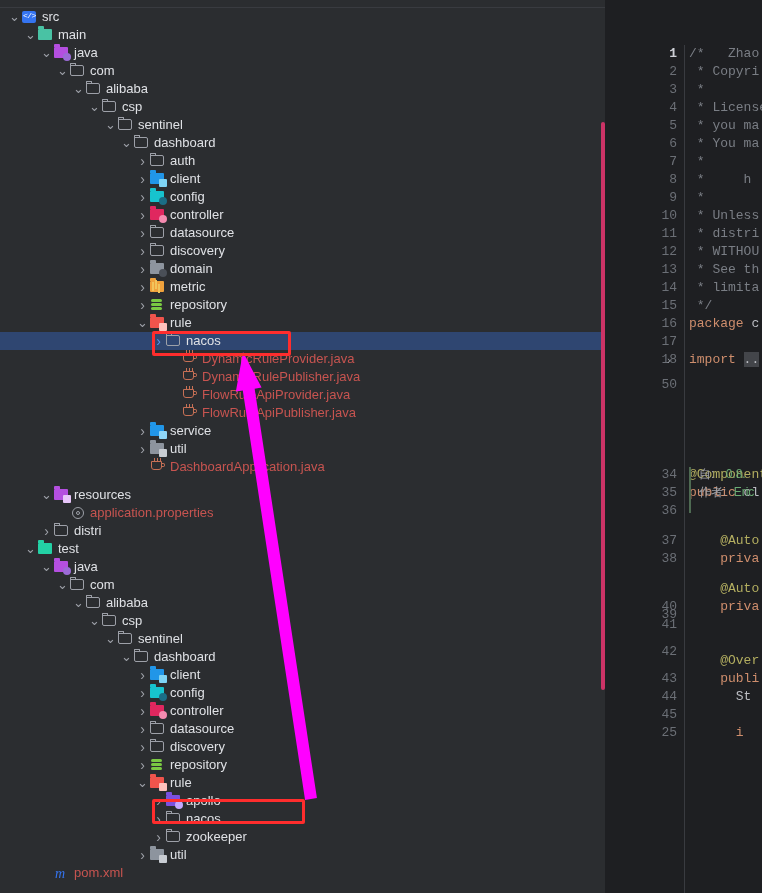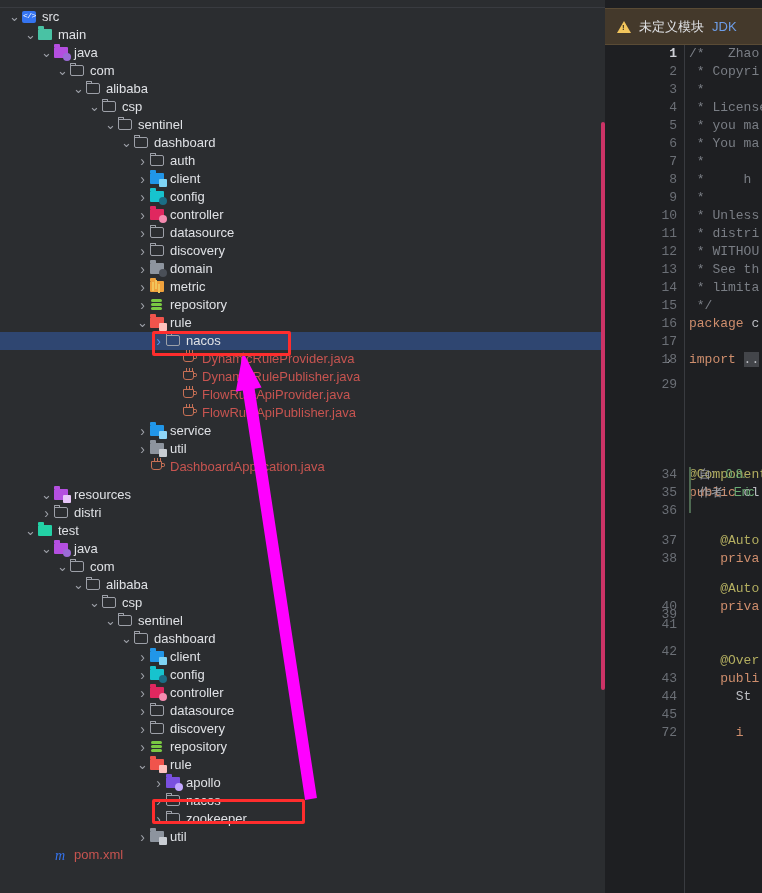--- a/index.html
+++ b/index.html
@@ -359,20 +359,28 @@
       <div class="row" style="margin-top: 10px;">
         <span class="pad" style="width: 40px;"></span>
         <span class="chev" style="font-size: 13px; line-height: 12px;">⌄</span>
         <span class="ico">
           <span class="foldf" style="background:#B44FE0"></span>
           <span class="badge sq" style="background:#E8C6FA"></span>
         </span>
         <span class="lbl">resources</span>
       </div>
       <div class="row">
+        <span class="pad" style="width: 56px;"></span>
+        <span class="chev none" style="font-size: 14px; line-height: 16px;"></span>
+        <span class="ico">
+          <span class="gear"></span>
+        </span>
+        <span class="lbl javafile">application.properties</span>
+      </div>
+      <div class="row">
         <span class="pad" style="width: 40px;"></span>
         <span class="chev" style="font-size: 14px; line-height: 16px;">›</span>
         <span class="ico">
           <span class="fold"></span>
         </span>
         <span class="lbl">distri</span>
       </div>
       <div class="row">
         <span class="pad" style="width: 24px;"></span>
         <span class="chev" style="font-size: 13px; line-height: 12px;">⌄</span>
@@ -540,25 +548,20 @@
 
   <div id="redboxes">
       <div class="redbox" style="left: 152px; top: 331px; width: 139px; height: 25px; border-color: rgb(255, 45, 45);"></div>
       <div class="redbox" style="left: 152px; top: 799px; width: 153px; height: 25px; border-color: rgb(255, 45, 45);"></div>
     </div>
 
   <div class="vscroll"></div>
 
   <div class="editor">
 
-    <div class="warnbar">
-      <span class="warn-tri"></span>
-      <span>未定义模块</span>
-      <span class="warn-jdk">JDK</span>
-    </div>
 
     <div class="gutter">
       <div class="divider"></div>
       <div id="gutter-nums">
           <div class="ln cur" style="top: 0px;">1</div>
           <div class="ln" style="top: 18px;">2</div>
           <div class="ln" style="top: 36px;">3</div>
           <div class="ln" style="top: 54px;">4</div>
           <div class="ln" style="top: 72px;">5</div>
           <div class="ln" style="top: 90px;">6</div>
@@ -568,34 +571,34 @@
           <div class="ln" style="top: 162px;">10</div>
           <div class="ln" style="top: 180px;">11</div>
           <div class="ln" style="top: 198px;">12</div>
           <div class="ln" style="top: 216px;">13</div>
           <div class="ln" style="top: 234px;">14</div>
           <div class="ln" style="top: 252px;">15</div>
           <div class="ln" style="top: 270px;">16</div>
           <div class="ln" style="top: 288px;">17</div>
           <div class="ln" style="top: 306px;">18</div>
           <div class="fold-chev" style="top: 306px;">›</div>
-          <div class="ln" style="top: 331px;">29</div>
+          <div class="ln" style="top: 331px;">50</div>
           <div class="ln" style="top: 421px; font-family: Liberation Mono, monospace;">34</div>
           <div class="ln" style="top: 439px;">35</div>
           <div class="ln" style="top: 457px;">36</div>
           <div class="ln" style="top: 487px;">37</div>
           <div class="ln" style="top: 505px;">38</div>
           <div class="ln" style="top: 561px;">39</div>
           <div class="ln" style="top: 553px;">40</div>
           <div class="ln" style="top: 571px;">41</div>
           <div class="ln" style="top: 598px;">42</div>
           <div class="ln" style="top: 625px;">43</div>
           <div class="ln" style="top: 643px;">44</div>
           <div class="ln" style="top: 661px;">45</div>
-          <div class="ln" style="top: 679px;">72</div>
+          <div class="ln" style="top: 679px;">25</div>
         </div>
     </div>
 
     <div class="code" id="code-lines"><div class="cl" style="top: 0px;"><span class="c-comment">/*   </span><span class="c-comment">Zhao</span></div><div class="cl" style="top: 18px;"><span class="c-comment"> * Copyri</span></div><div class="cl" style="top: 36px;"><span class="c-comment"> *</span></div><div class="cl" style="top: 54px;"><span class="c-comment"> * License</span></div><div class="cl" style="top: 72px;"><span class="c-comment"> * you ma</span></div><div class="cl" style="top: 90px;"><span class="c-comment"> * You ma</span></div><div class="cl" style="top: 108px;"><span class="c-comment"> *</span></div><div class="cl" style="top: 126px;"><span class="c-comment"> *     h</span></div><div class="cl" style="top: 144px;"><span class="c-comment"> *</span></div><div class="cl" style="top: 162px;"><span class="c-comment"> * Unless</span></div><div class="cl" style="top: 180px;"><span class="c-comment"> * distri</span></div><div class="cl" style="top: 198px;"><span class="c-comment"> * WITHOU</span></div><div class="cl" style="top: 216px;"><span class="c-comment"> * See th</span></div><div class="cl" style="top: 234px;"><span class="c-comment"> * limita</span></div><div class="cl" style="top: 252px;"><span class="c-comment"> */</span></div><div class="cl" style="top: 270px;"><span class="c-kw">package </span><span class="c-txt">c</span></div><div class="cl" style="top: 288px;"></div><div class="cl" style="top: 306px;"><span class="c-kw">import </span><span class="c-hl c-txt">..</span></div><div class="cl" style="top: 331px;"></div><div class="cl" style="top: 421px;"><span class="c-anno">@Component</span></div><div class="cl" style="top: 439px;"><span class="c-kw">public </span><span class="c-txt">cl</span></div><div class="cl" style="top: 457px;"></div><div class="cl" style="top: 487px;"><span class="c-anno">    @Auto</span></div><div class="cl" style="top: 505px;"><span class="c-kw">    priva</span></div><div class="cl" style="top: 535px;"><span class="c-anno">    @Auto</span></div><div class="cl" style="top: 553px;"><span class="c-kw">    priva</span></div><div class="cl" style="top: 571px;"></div><div class="cl" style="top: 607px;"><span class="c-anno">    @Over</span></div><div class="cl" style="top: 625px;"><span class="c-kw">    publi</span></div><div class="cl" style="top: 643px;"><span class="c-txt">      St</span></div><div class="cl" style="top: 661px;"></div><div class="cl" style="top: 679px;"><span class="c-kw">      i</span></div></div>
 
     <div class="doc-pop">
       <div class="doc-bar"></div>
       <div class="doc-l" style="top:0px">
         <span>自:</span>
         <span class="doc-g" style="margin-left:8px">0.8.</span>

